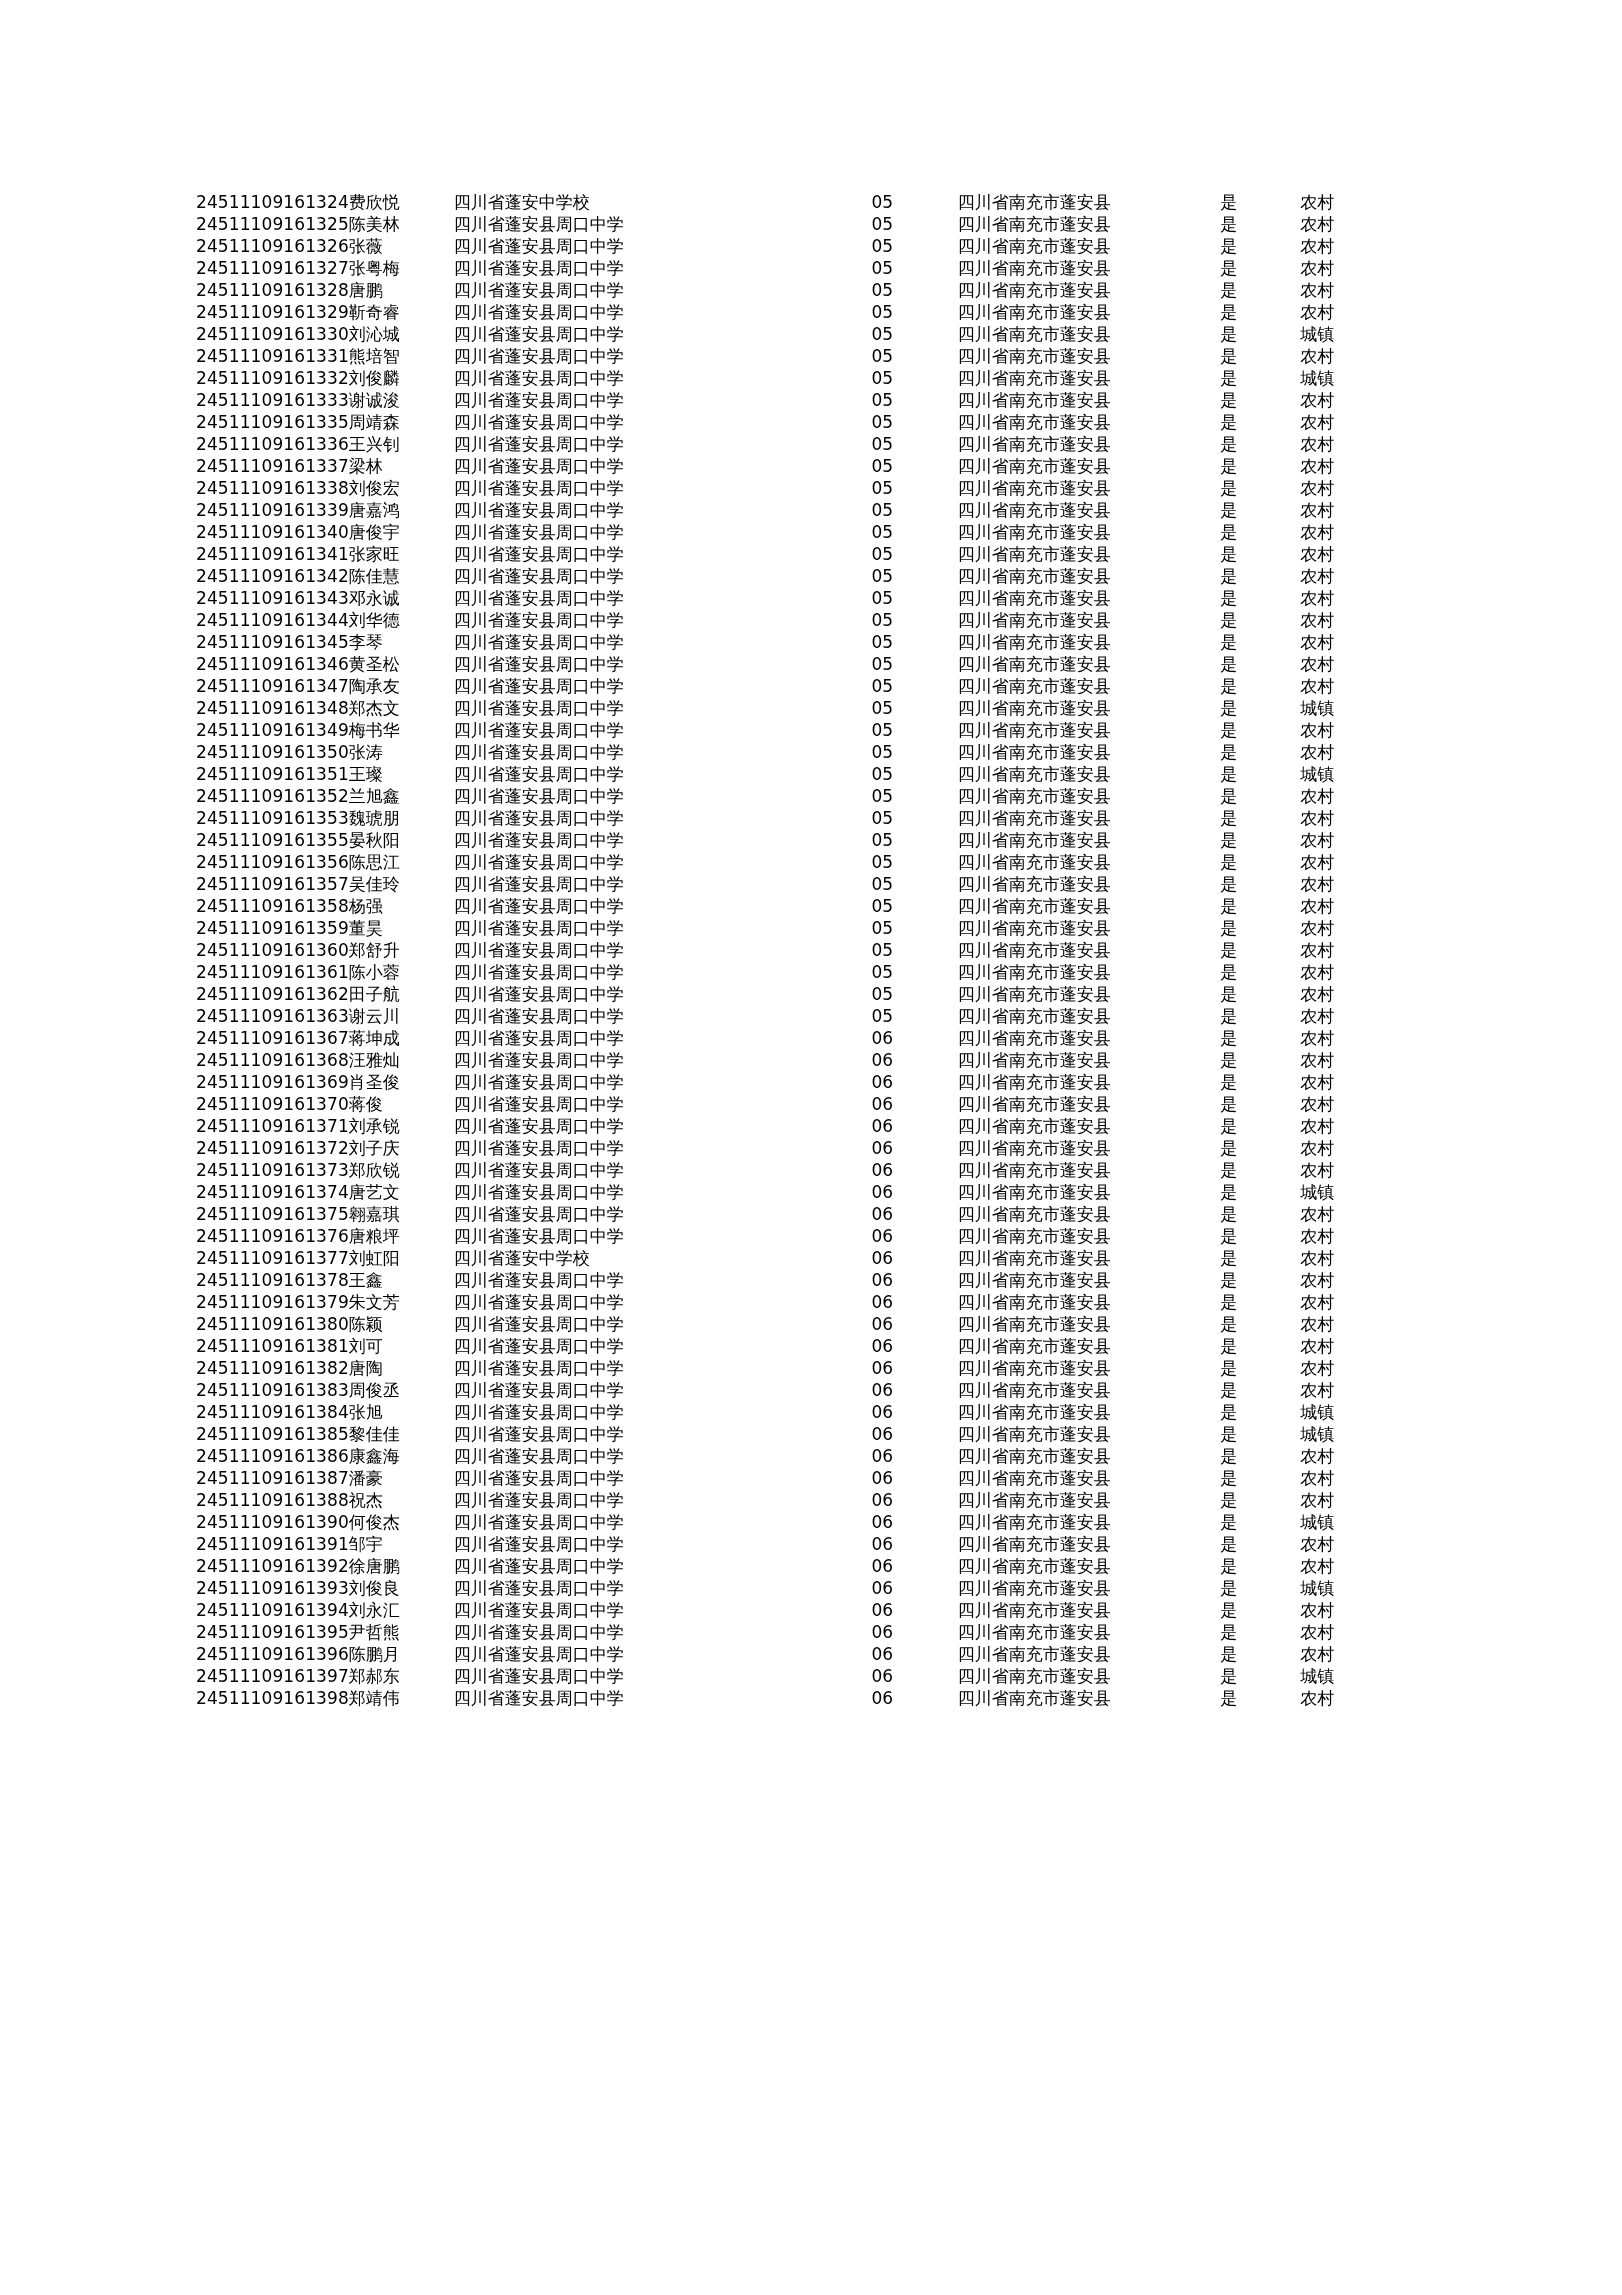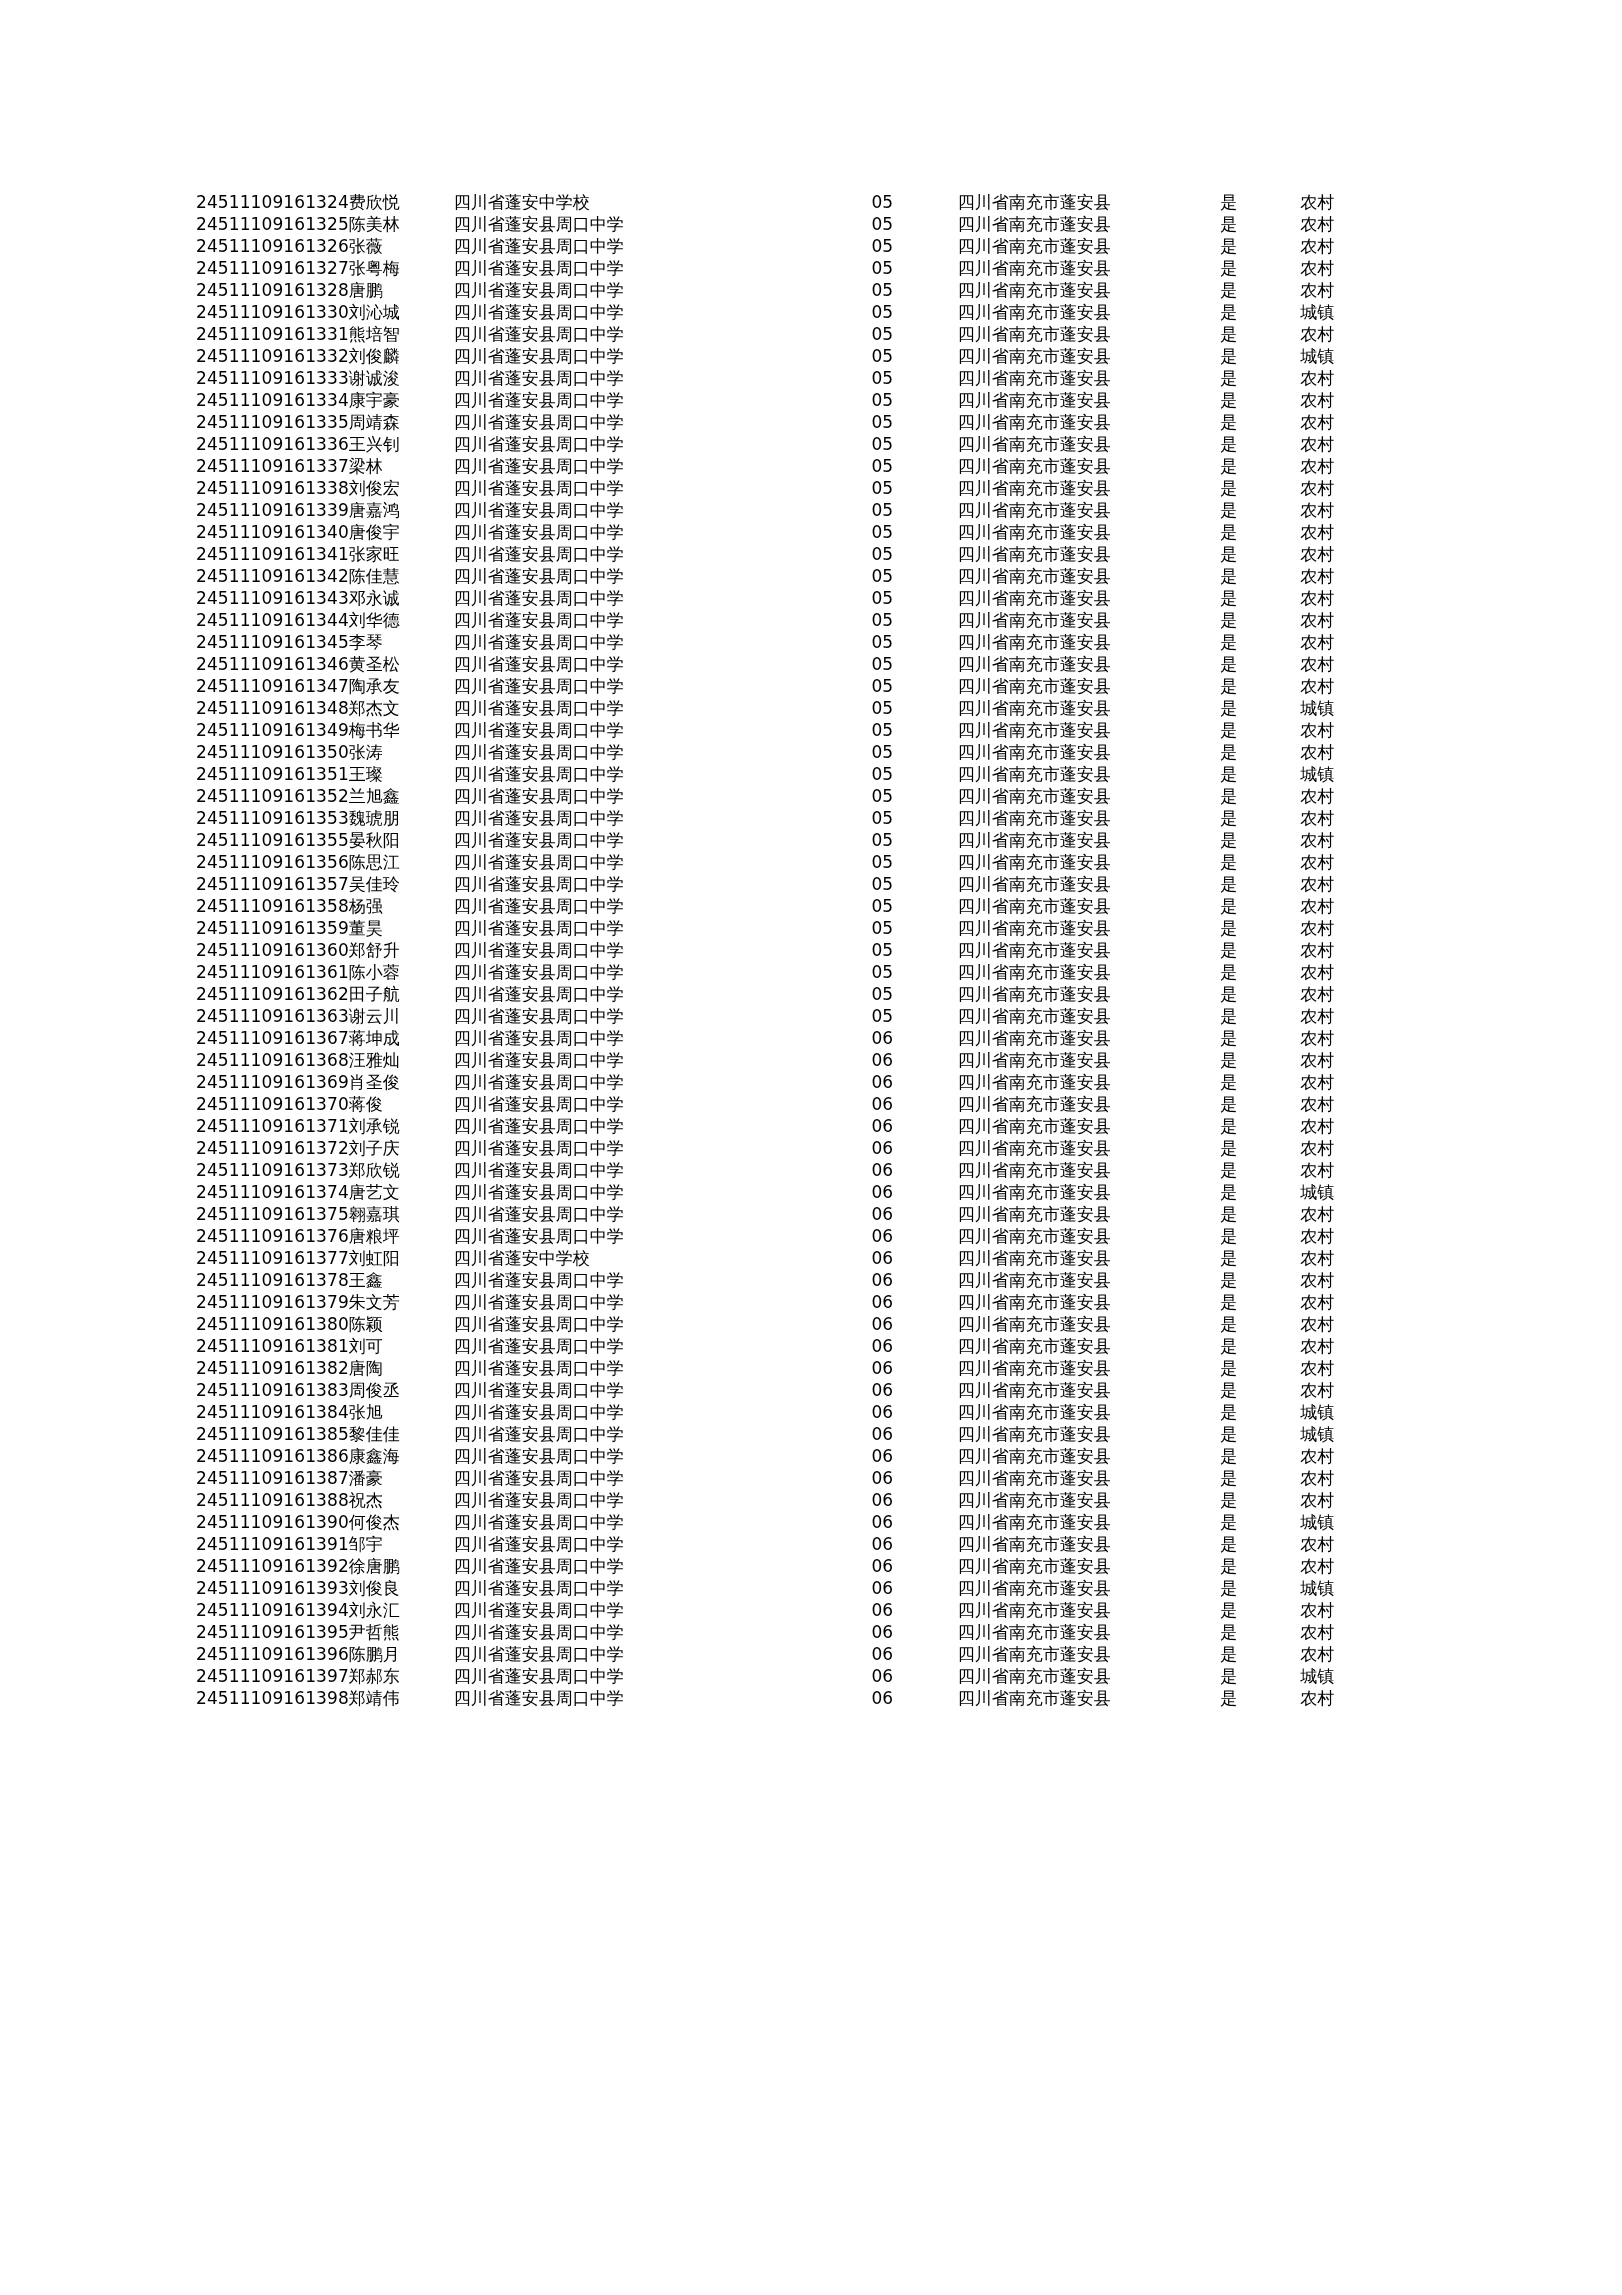--- a/index.html
+++ b/index.html
@@ -108,20 +108,29 @@
         <tr>
           <td class="c-id">24511109161328</td>
           <td class="c-name">唐鹏</td>
           <td class="c-school">四川省蓬安县周口中学</td>
           <td class="c-code">05</td>
           <td class="c-region">四川省南充市蓬安县</td>
           <td class="c-flag">是</td>
           <td class="c-type">农村</td>
         </tr>
         <tr>
+          <td class="c-id">24511109161329</td>
+          <td class="c-name">靳奇睿</td>
+          <td class="c-school">四川省蓬安县周口中学</td>
+          <td class="c-code">05</td>
+          <td class="c-region">四川省南充市蓬安县</td>
+          <td class="c-flag">是</td>
+          <td class="c-type">农村</td>
+        </tr>
+        <tr>
           <td class="c-id">24511109161330</td>
           <td class="c-name">刘沁城</td>
           <td class="c-school">四川省蓬安县周口中学</td>
           <td class="c-code">05</td>
           <td class="c-region">四川省南充市蓬安县</td>
           <td class="c-flag">是</td>
           <td class="c-type">城镇</td>
         </tr>
         <tr>
           <td class="c-id">24511109161331</td>
@@ -137,29 +146,20 @@
           <td class="c-name">刘俊麟</td>
           <td class="c-school">四川省蓬安县周口中学</td>
           <td class="c-code">05</td>
           <td class="c-region">四川省南充市蓬安县</td>
           <td class="c-flag">是</td>
           <td class="c-type">城镇</td>
         </tr>
         <tr>
           <td class="c-id">24511109161333</td>
           <td class="c-name">谢诚浚</td>
-          <td class="c-school">四川省蓬安县周口中学</td>
-          <td class="c-code">05</td>
-          <td class="c-region">四川省南充市蓬安县</td>
-          <td class="c-flag">是</td>
-          <td class="c-type">农村</td>
-        </tr>
-        <tr>
-          <td class="c-id">24511109161334</td>
-          <td class="c-name">康宇豪</td>
           <td class="c-school">四川省蓬安县周口中学</td>
           <td class="c-code">05</td>
           <td class="c-region">四川省南充市蓬安县</td>
           <td class="c-flag">是</td>
           <td class="c-type">农村</td>
         </tr>
         <tr>
           <td class="c-id">24511109161335</td>
           <td class="c-name">周靖森</td>
           <td class="c-school">四川省蓬安县周口中学</td>

